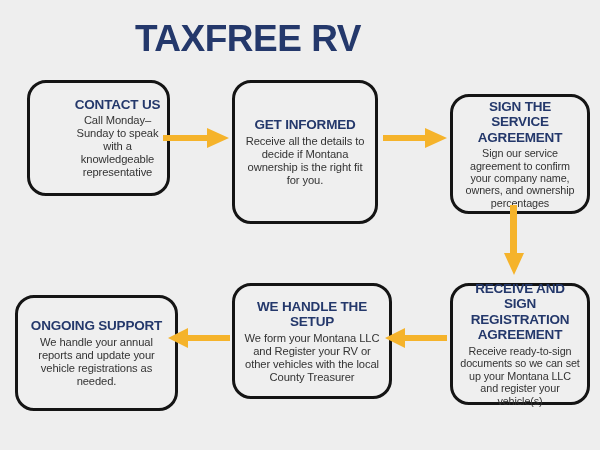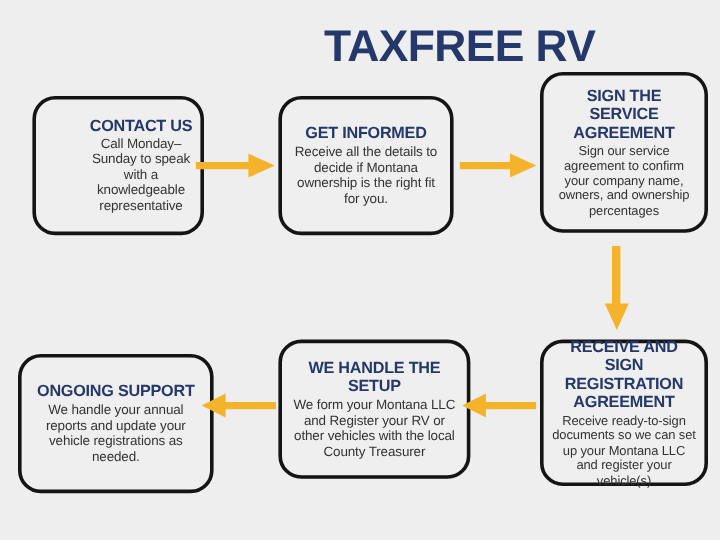--- a/index.html
+++ b/index.html
@@ -18,21 +18,21 @@
     width: 600px;
     height: 450px;
   }
 
   
   .title {
     position: absolute;
     left: 0;
     top: 17px;
     width: 496px;
-    text-align: right;
+    text-align: center;
     font-size: 37px;
     font-weight: bold;
     letter-spacing: -0.5px;
     color: #24386b;
     line-height: 44px;
   }
 
   
   .box {
     position: absolute;
@@ -58,22 +58,22 @@
 
   .box-body {
     color: #333333;
     font-size: 11.2px;
     line-height: 13px;
     letter-spacing: -0.1px;
   }
 
   
   #box-1 { left: 27px;  top: 80px;  width: 143px; height: 116px; padding-left: 44px; }
-  #box-2 { left: 232px; top: 80px;  width: 146px; height: 116px; }
-  #box-3 { left: 450px; top: 60px;  width: 140px; height: 134px; }
+  #box-2 { left: 232px; top: 80px;  width: 146px; height: 144px; }
+  #box-3 { left: 450px; top: 94px;  width: 140px; height: 120px; }
 
   
   #box-4 { left: 450px; top: 283px; width: 140px; height: 122px; }
   #box-5 { left: 232px; top: 283px; width: 160px; height: 116px; }
   #box-6 { left: 15px;  top: 295px; width: 163px; height: 116px; }
 
   #box-3 .box-body, #box-4 .box-body { font-size: 10.8px; line-height: 12.4px; }
 
   
   .arrow { position: absolute; }

